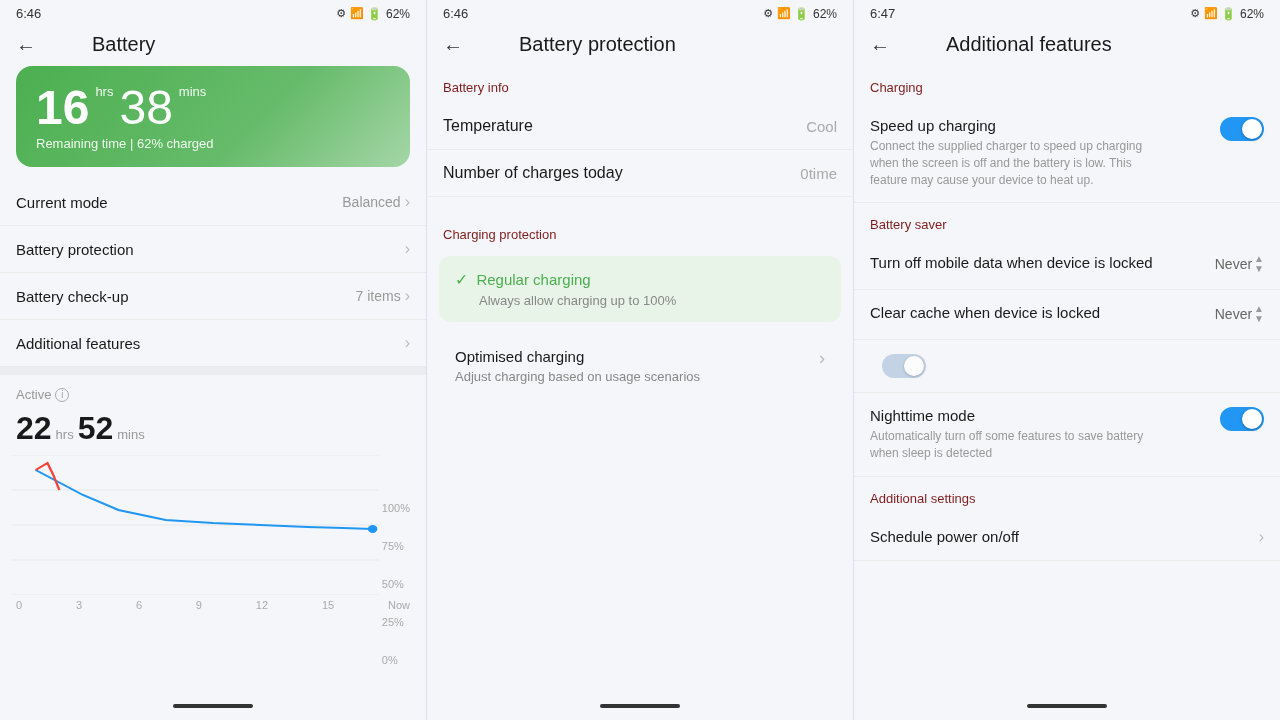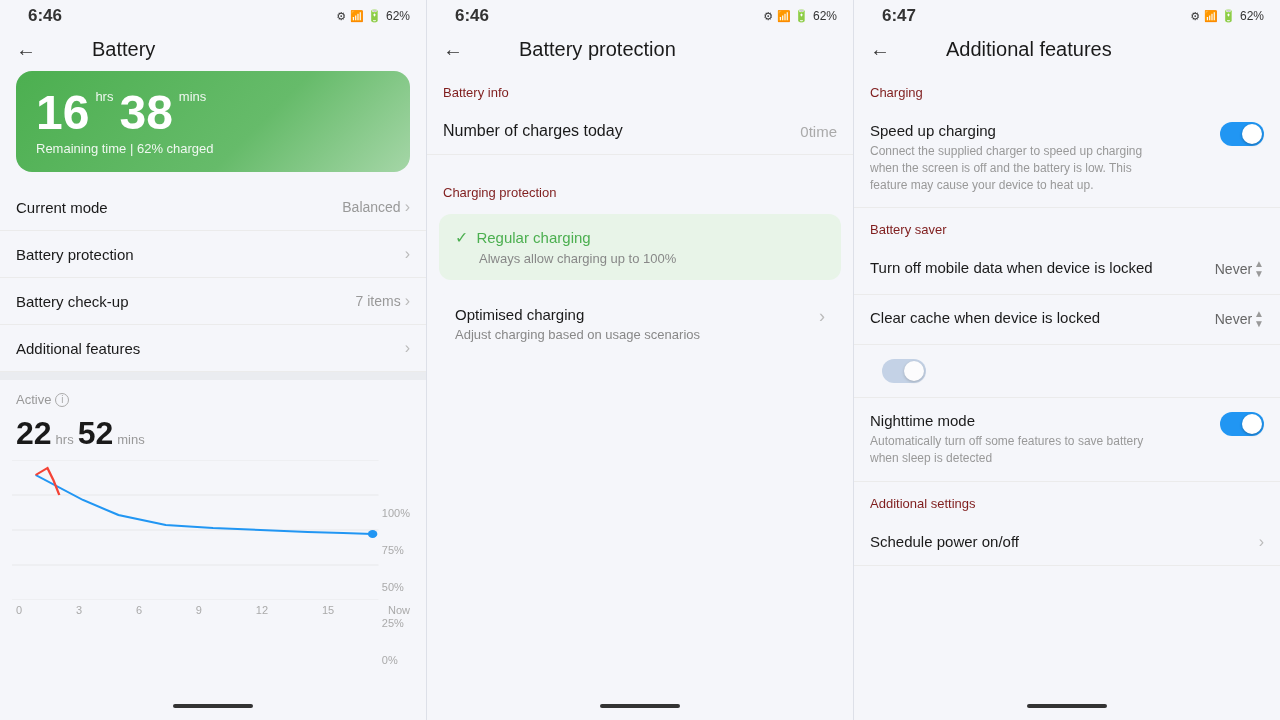--- a/index.html
+++ b/index.html
@@ -23,21 +23,21 @@
 
     .status-bar {
       display: flex;
       justify-content: space-between;
       align-items: center;
       padding: 6px 16px 4px;
       font-size: 12px;
       color: #333;
       background: #f5f6fa;
     }
-    .status-bar .time { font-weight: 700; font-size: 17px; margin-left: 12px; }
+    .status-bar .time { font-weight: 400; font-size: 13px; }
     .status-icons { display: flex; align-items: center; gap: 4px; font-size: 11px; }
     .battery-icon { font-size: 12px; }
 
     .top-bar {
       display: flex;
       align-items: center;
       padding: 8px 16px 10px;
       background: #f5f6fa;
     }
     .back-arrow {
@@ -73,21 +73,21 @@
       font-weight: 700;
       line-height: 1;
     }
     .battery-unit-small {
       font-size: 13px;
       opacity: 0.9;
       margin-bottom: 4px;
     }
     .battery-mins {
       font-size: 48px;
-      font-weight: 700;
+      font-weight: 400;
       line-height: 1;
     }
     .battery-subtitle {
       font-size: 13px;
       opacity: 0.9;
       margin-top: 4px;
     }
 
     .menu-item {
       display: flex;
@@ -384,20 +384,24 @@
     </div>
   </div>
 
   <div class="top-bar">
     <span class="back-arrow">←</span>
     <span class="page-title">Battery protection</span>
   </div>
 
   <div class="section-label">Battery info</div>
 
+  <div class="info-row">
+    <span class="info-row-label">Temperature</span>
+    <span class="info-row-value">Cool</span>
+  </div>
 
   <div class="info-row">
     <span class="info-row-label">Number of charges today</span>
     <span class="info-row-value">0time</span>
   </div>
 
   <div style="height:16px;"></div>
 
   <div class="section-label">Charging protection</div>
 

